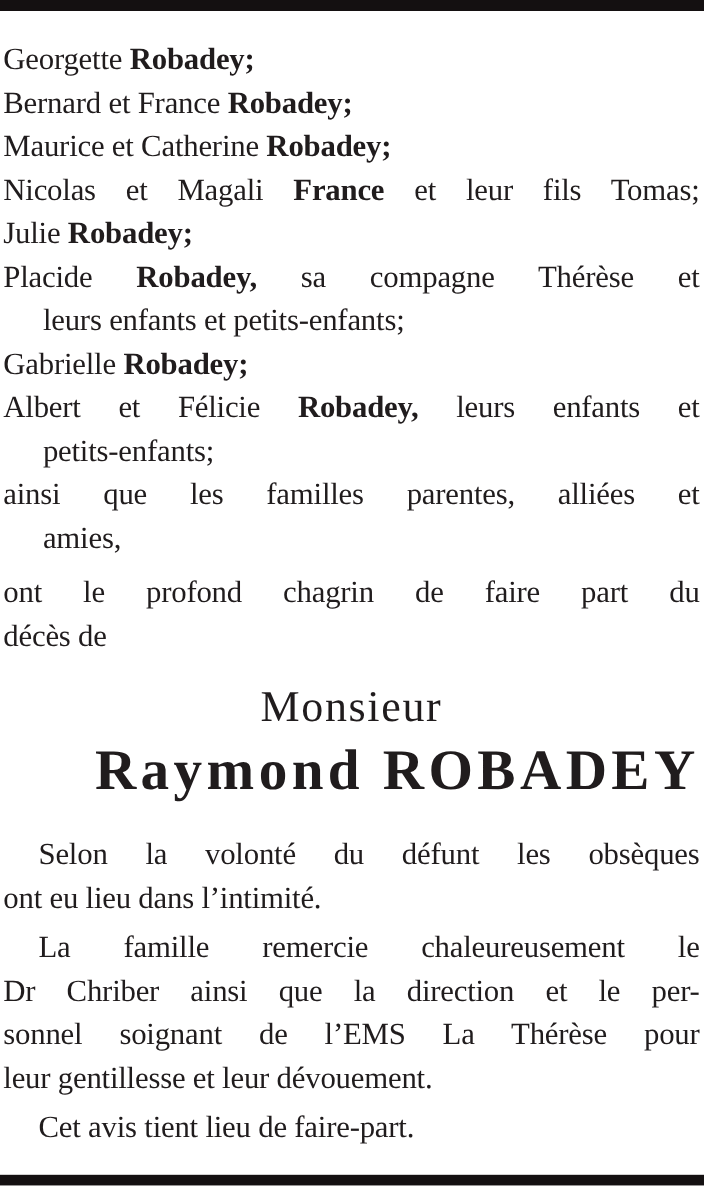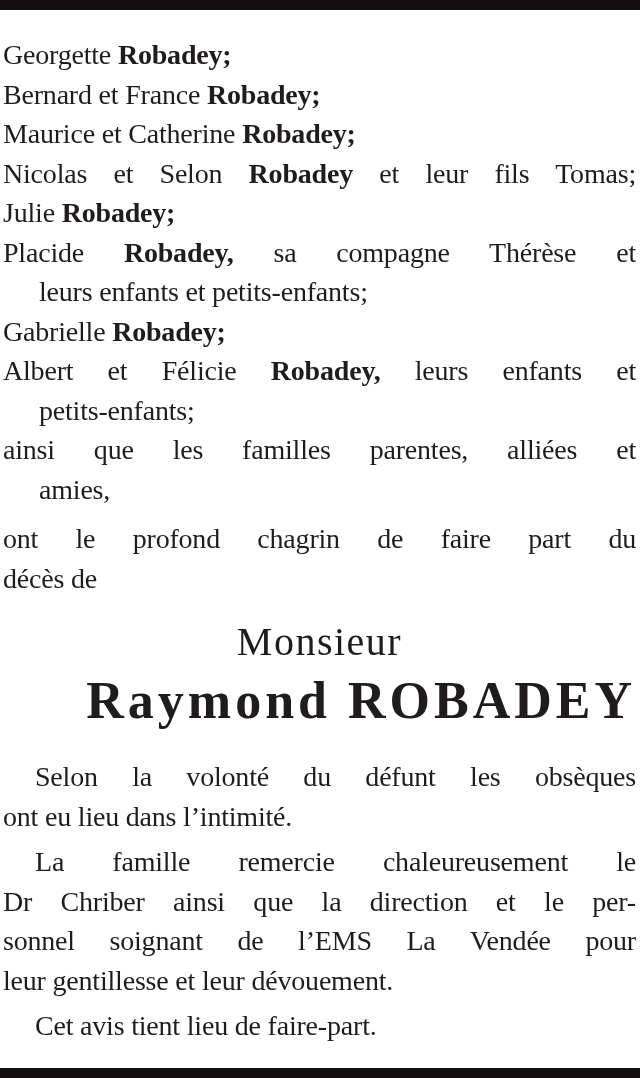--- a/index.html
+++ b/index.html
@@ -54,42 +54,42 @@
 <body>
 
 <div class="page">
   <div class="rule top"></div>
 
   <div class="content">
 
     <div class="line"><span>Georgette </span><span class="b">Robadey;</span></div>
     <div class="line"><span>Bernard et France </span><span class="b">Robadey;</span></div>
     <div class="line"><span>Maurice et Catherine </span><span class="b">Robadey;</span></div>
-    <div class="line j"><span>Nicolas et Selon </span><span class="b">Robadey</span><span> et leur fils Tomas;</span></div>
+    <div class="line j"><span>Nicolas et Magali </span><span class="b">France</span><span> et leur fils Tomas;</span></div>
     <div class="line"><span>Julie </span><span class="b">Robadey;</span></div>
     <div class="line j"><span>Placide </span><span class="b">Robadey,</span><span> sa compagne Thérèse et</span></div>
     <div class="line cont"><span>leurs enfants et petits-enfants;</span></div>
     <div class="line"><span>Gabrielle </span><span class="b">Robadey;</span></div>
     <div class="line j"><span>Albert et Félicie </span><span class="b">Robadey,</span><span> leurs enfants et</span></div>
     <div class="line cont"><span>petits-enfants;</span></div>
     <div class="line j"><span>ainsi que les familles parentes, alliées et</span></div>
     <div class="line cont"><span>amies,</span></div>
 
     <div class="line j gap-para">ont le profond chagrin de faire part du</div>
     <div class="line">décès de</div>
 
     <div class="title-line">Monsieur</div>
     <div class="name-line">Raymond ROBADEY</div>
 
     <div class="line j ind gap-p2">Selon la volonté du défunt les obsèques</div>
     <div class="line">ont eu lieu dans l’intimité.</div>
 
     <div class="line j ind gap-p34">La famille remercie chaleureusement le</div>
     <div class="line j">Dr Chriber ainsi que la direction et le per-</div>
-    <div class="line j">sonnel soignant de l’EMS La Vendée pour</div>
+    <div class="line j">sonnel soignant de l’EMS La Thérèse pour</div>
     <div class="line">leur gentillesse et leur dévouement.</div>
 
     <div class="line ind gap-p34">Cet avis tient lieu de faire-part.</div>
 
   </div>
 
   <div class="rule bottom"></div>
 </div>
 
 </body></html>

